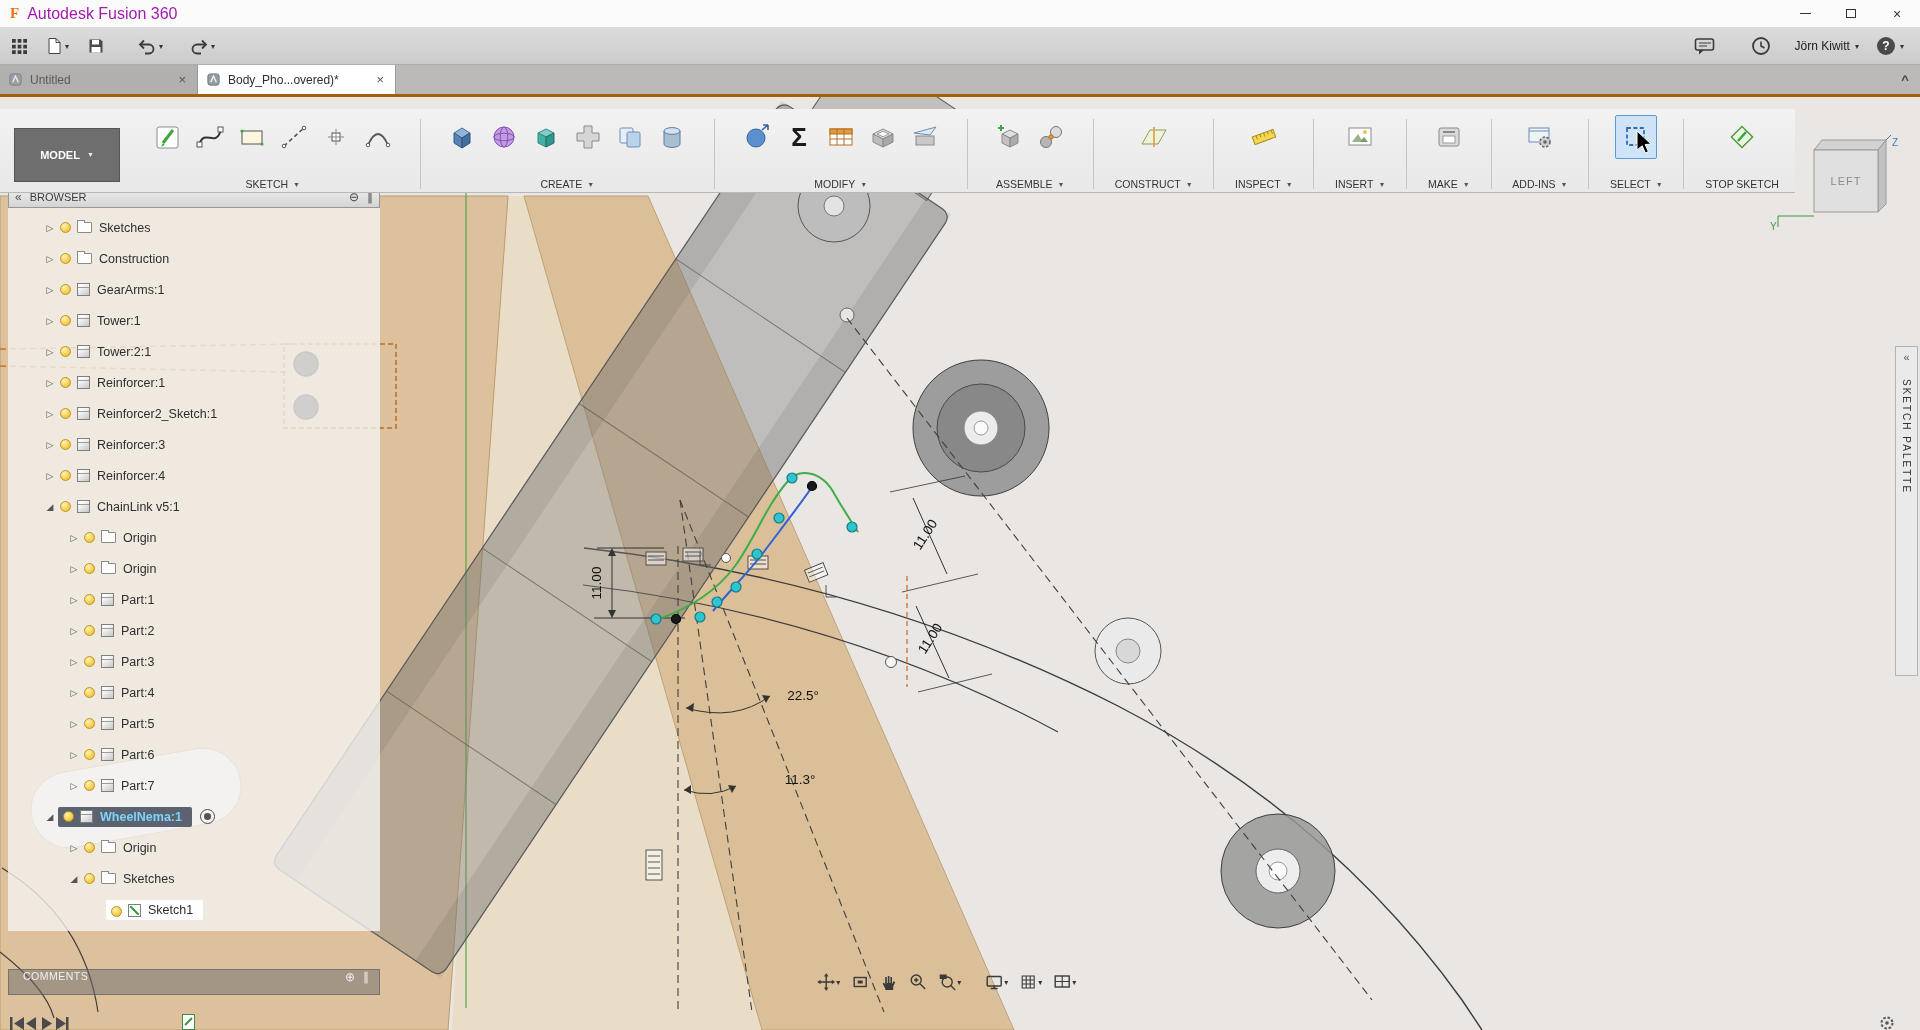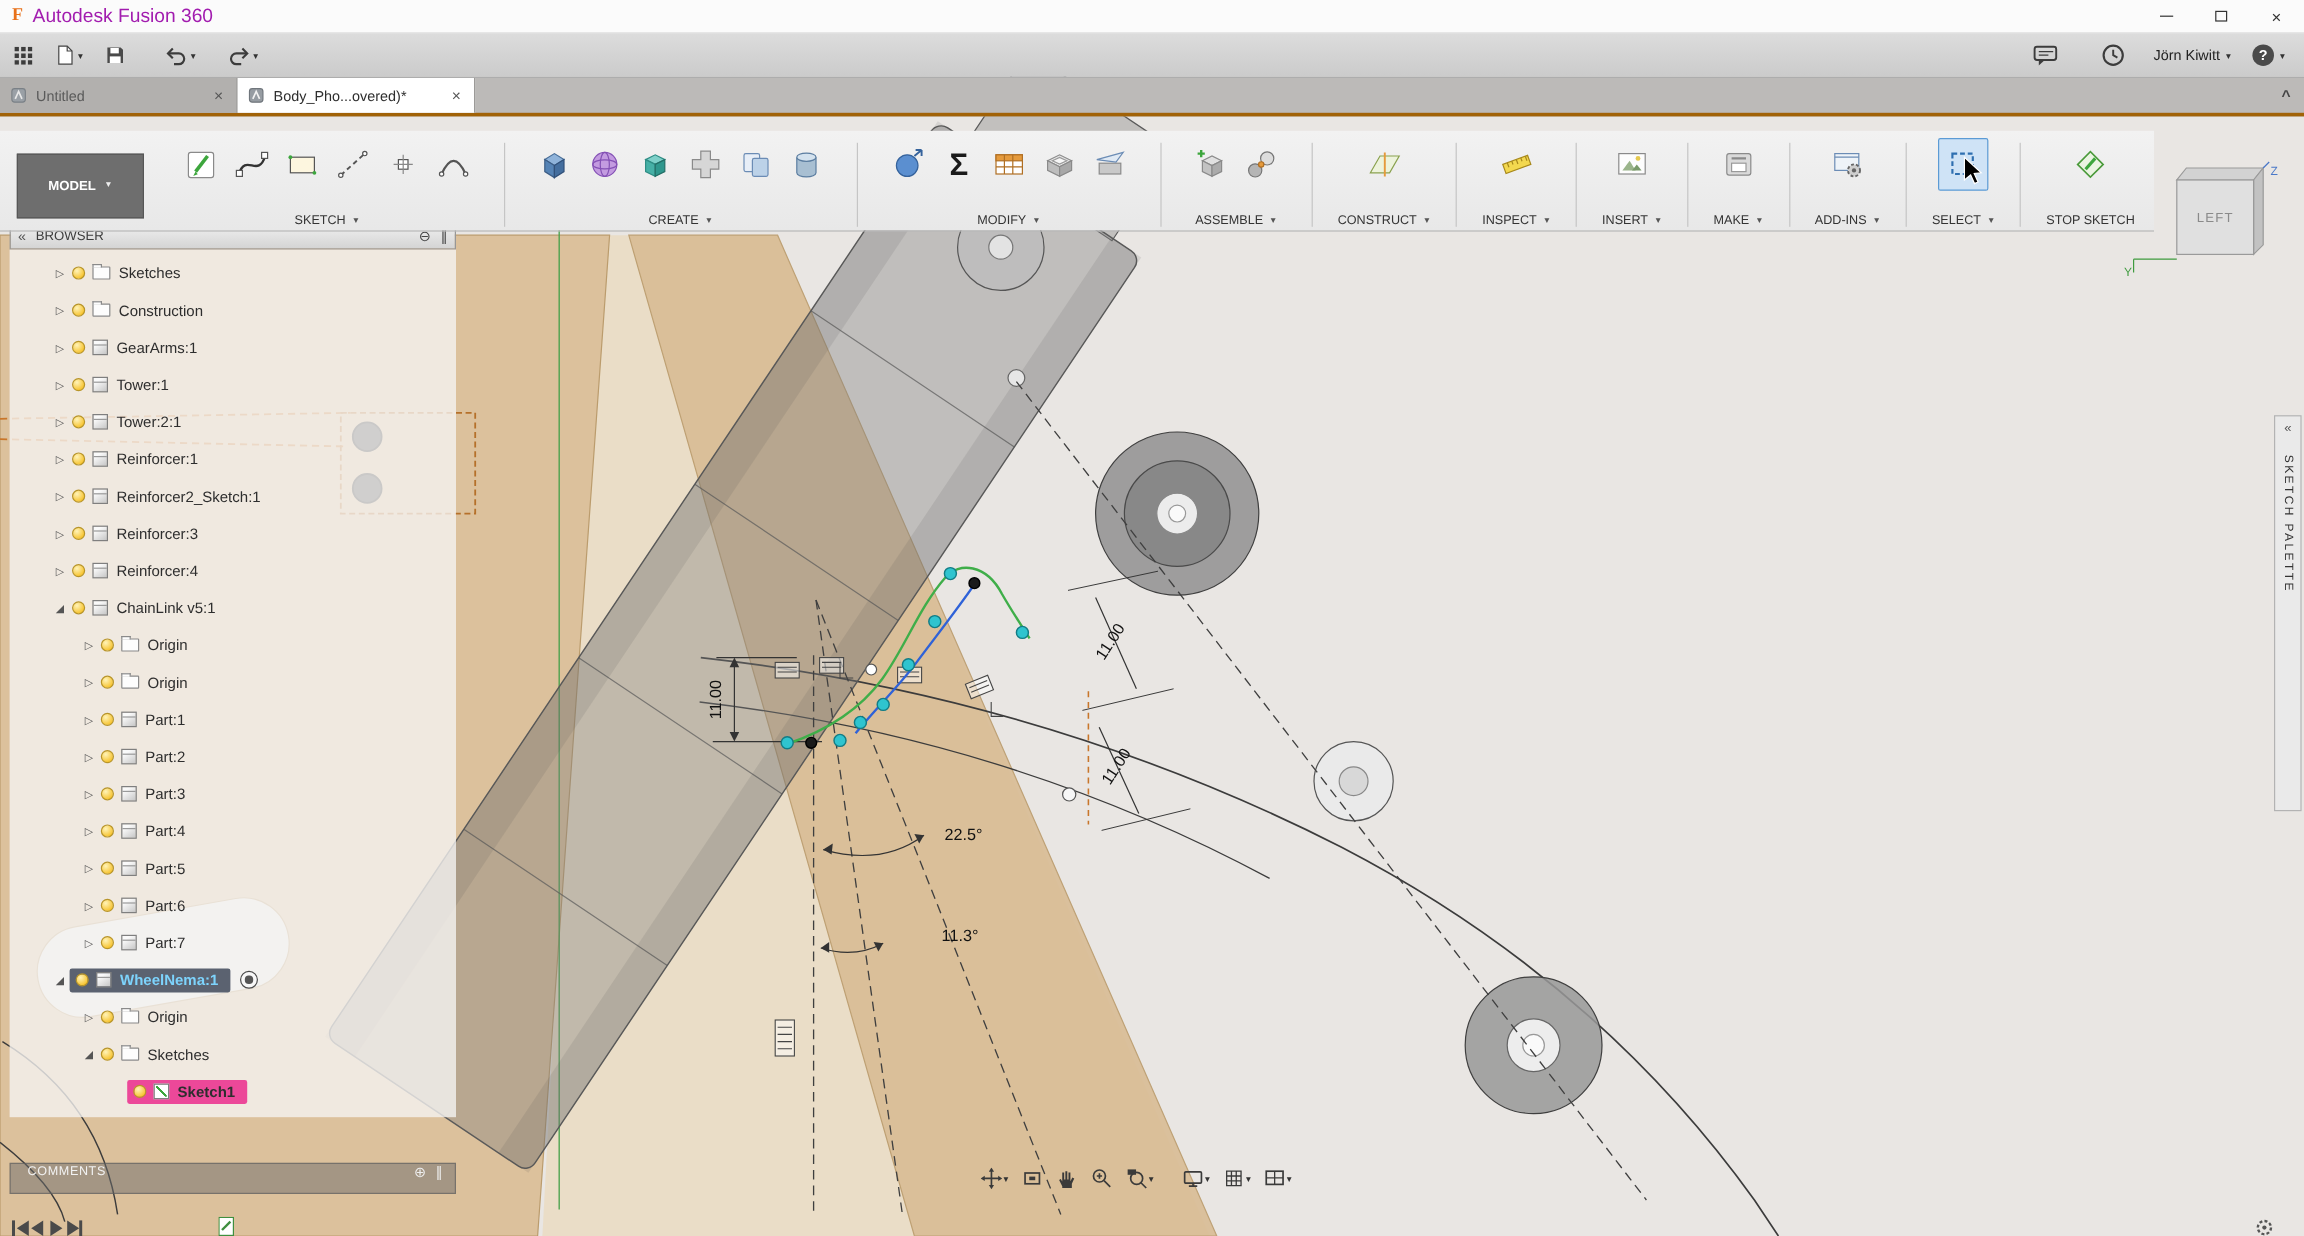--- a/index.html
+++ b/index.html
@@ -54,21 +54,21 @@
   .bulb { width:11px; height:11px; border-radius:50%; background:radial-gradient(circle at 35% 30%, #fff3b8, #f7c431 75%); border:1px solid #b8952a; margin:0 6px 0 2px; flex:none; }
   .ic { position:relative; flex:none; margin-right:7px; }
   .folder { width:15px; height:11px; background:#fdfdfd; border:1px solid #8a8a8a; border-radius:1px; }
   .folder::before { content:""; position:absolute; top:-3px; left:-1px; width:6px; height:2px; background:#fdfdfd; border:1px solid #8a8a8a; border-bottom:none; }
   .comp { width:13px; height:13px; background:linear-gradient(145deg,#fafafa 25%,#c6c6c6); border:1px solid #7f7f7f; }
   .comp::after { content:""; position:absolute; left:0; top:3px; width:100%; height:1px; background:#9a9a9a; }
   .sketchic { width:13px; height:13px; background:#fff; border:1px solid #7f7f7f; }
   .sketchic::after { content:""; position:absolute; inset:1px; background:linear-gradient(45deg,transparent 42%,#3da63d 42%,#3da63d 58%,transparent 58%); }
   .selwrap { display:flex; align-items:center; background:#5b6270; border-radius:2px; padding:3px 10px 3px 3px; color:#fff; }
   .selwrap .blabel { color:#7dd3fc; font-weight:bold; }
-  .selwrap2 { display:flex; align-items:center; background:#ec4899; border-radius:2px; padding:3px 10px 3px 3px;font-weight:bold; }
+  .selwrap2 { display:flex; align-items:flex-end; background:#ffffff; border-radius:2px; padding:3px 10px 3px 3px; }
   .radio { width:15px; height:15px; border:1.5px solid #4a4a4a; border-radius:50%; background:#f8f8f8; margin-left:8px; position:relative; flex:none; }
   .radio::after { content:""; position:absolute; inset:3.2px; border-radius:50%; background:#555; }
 
   .commentsbar { position:absolute; left:8px; top:969px; width:372px; height:26px; background:rgba(108,108,108,0.5); border:1px solid rgba(90,90,90,0.6); display:flex; align-items:flex-start; padding:0 10px 0 14px; z-index:20; }
   .commentsbar .clabel { color:#f2f2f2; font-size:10.5px; letter-spacing:0.5px; }
   .commentsbar .cicons { margin-left:auto; display:flex; gap:8px; color:#eee; font-size:12px; }
 
   
   .palette { position:absolute; right:2px; top:346px; width:23px; height:330px; background:#eaeaea; border:1px solid #b3b3b3; display:flex; flex-direction:column; align-items:center; padding-top:4px; z-index:20; }
   .palette .collapse { font-size:11px; color:#555; }

